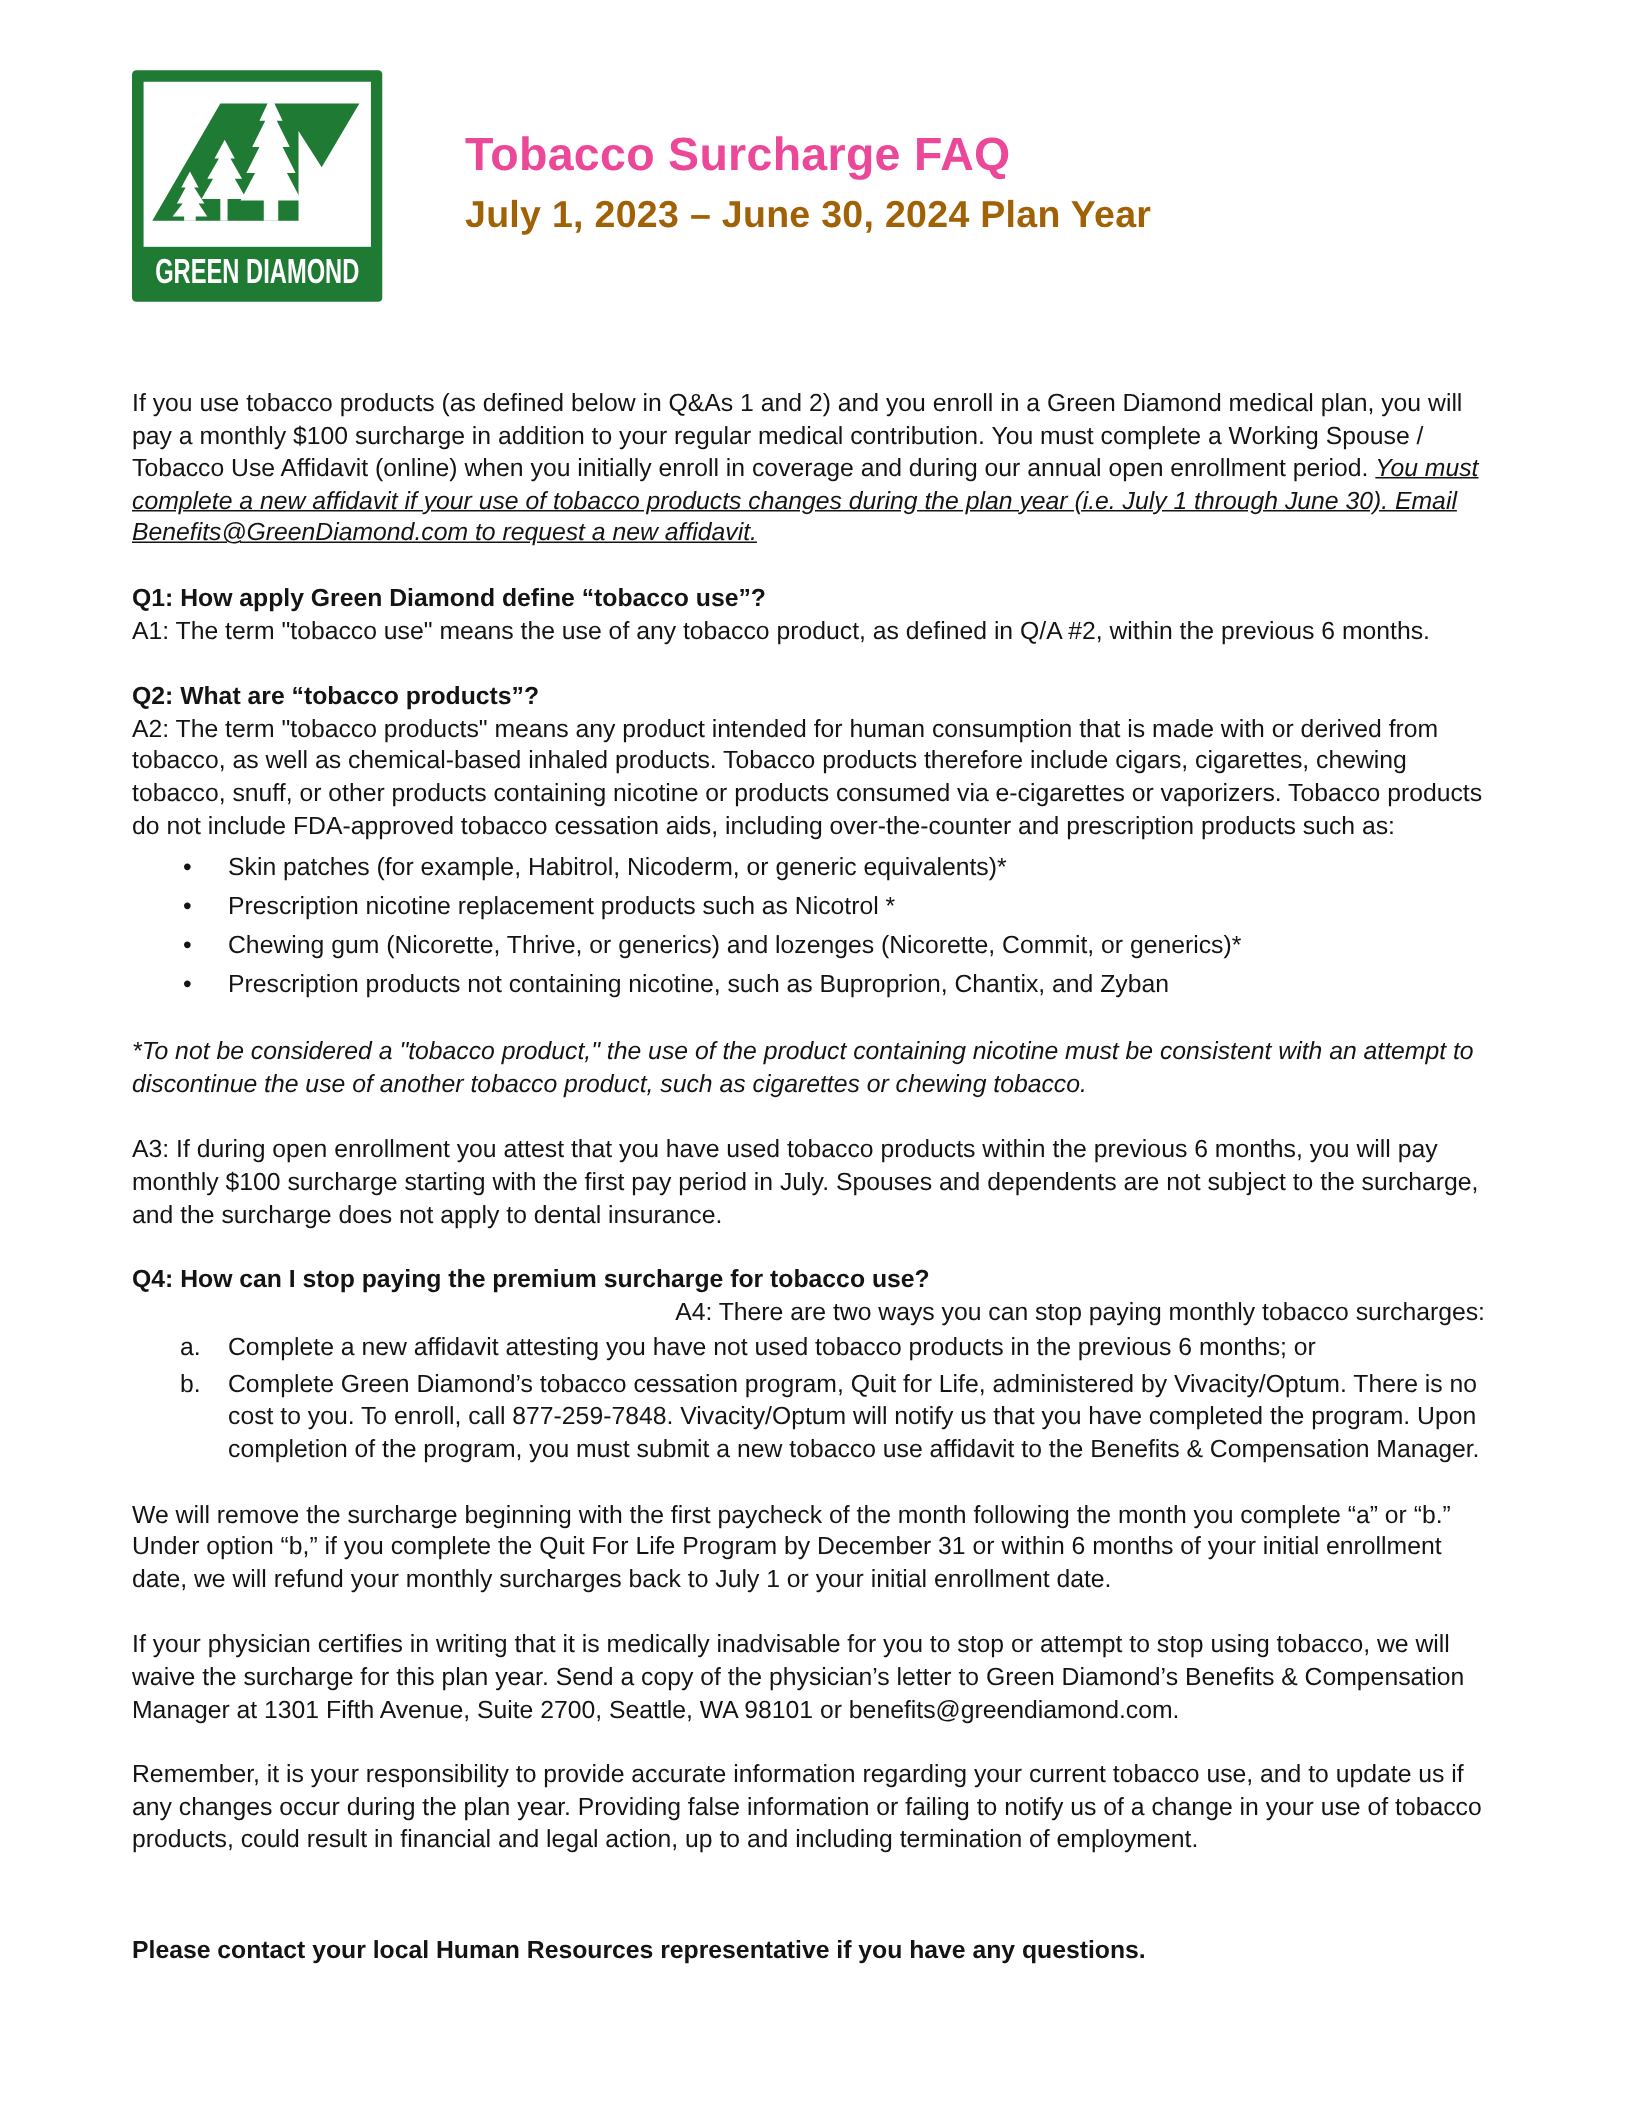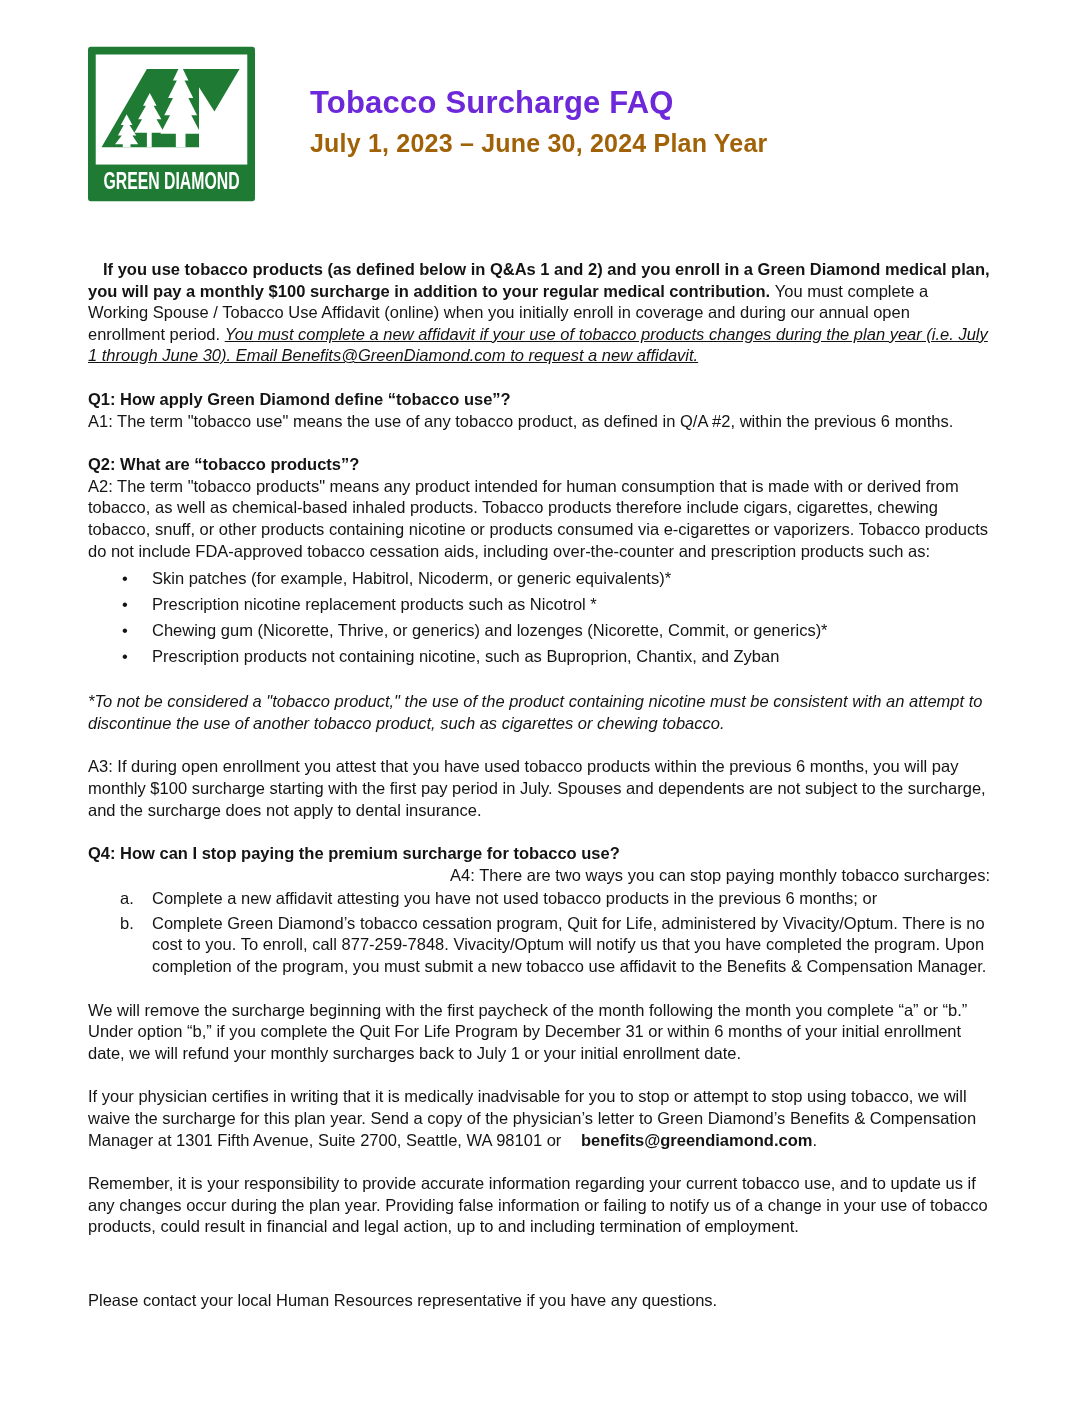--- a/index.html
+++ b/index.html
@@ -13,52 +13,52 @@
     padding: 45px 98px 0 88px;
     overflow: hidden;
   }
   
   .header { display: flex; align-items: flex-start; gap: 55px; margin-bottom: 56px; }
   .logo svg { display: block; width: 167px; height: 158px; }
   .titles { padding-top: 40px; }
   .title {
     font-size: 31px;
     font-weight: 700;
-    color: #6d28d9;
+    color: #ec4899;
     margin: 0 0 8px 0;
     letter-spacing: 0.2px;
   }
   .subtitle {
     font-size: 25px;
     font-weight: 700;
     color: #a16207;
     margin: 0;
     letter-spacing: 0.2px;
   }
   
   .body { font-size: 16.5px; line-height: 21.6px; }
   .body p { margin: 0 0 22px 0; }
-  .bold { font-weight: 700; margin-left: 15px; }
+  .bold { font-weight: 400; }
   .em-u { font-style: italic; text-decoration: underline; }
   .question { font-weight: 700; margin: 0 0 0 0 !important; }
   .answer { margin: 0 0 22px 0; }
   ul.bullets { list-style: none; margin: 3px 0 22px 0; padding: 0 0 0 64px; }
   ul.bullets li { position: relative; line-height: 26px; }
   ul.bullets li::before {
     content: "\2022";
     position: absolute;
     left: -30px;
     top: 0;
   }
   .footnote { font-style: italic; }
   .options { margin: 2px 0 22px 0; padding-left: 32px; }
   .option { display: flex; margin-bottom: 3px; }
   .opt-label { width: 32px; flex: none; }
   .opt-text { flex: 1; }
-  .closing { font-weight: 400; margin-top: 52px !important; }
+  .closing { font-weight: 700; margin-top: 52px !important; }
 </style>
 </head>
 <body>
 
 <div class="page">
 
   <div class="header">
     <div class="logo">
       <svg viewBox="0 0 173 160" xmlns="http://www.w3.org/2000/svg">
         <rect x="0" y="0" width="173" height="160" rx="3" fill="#1f7a34"></rect>

